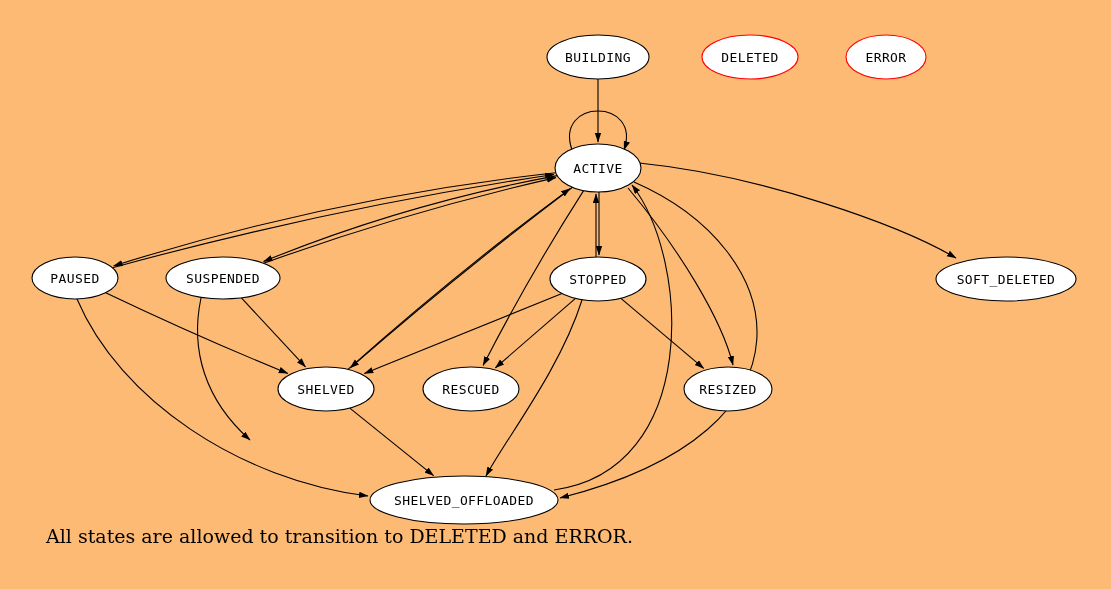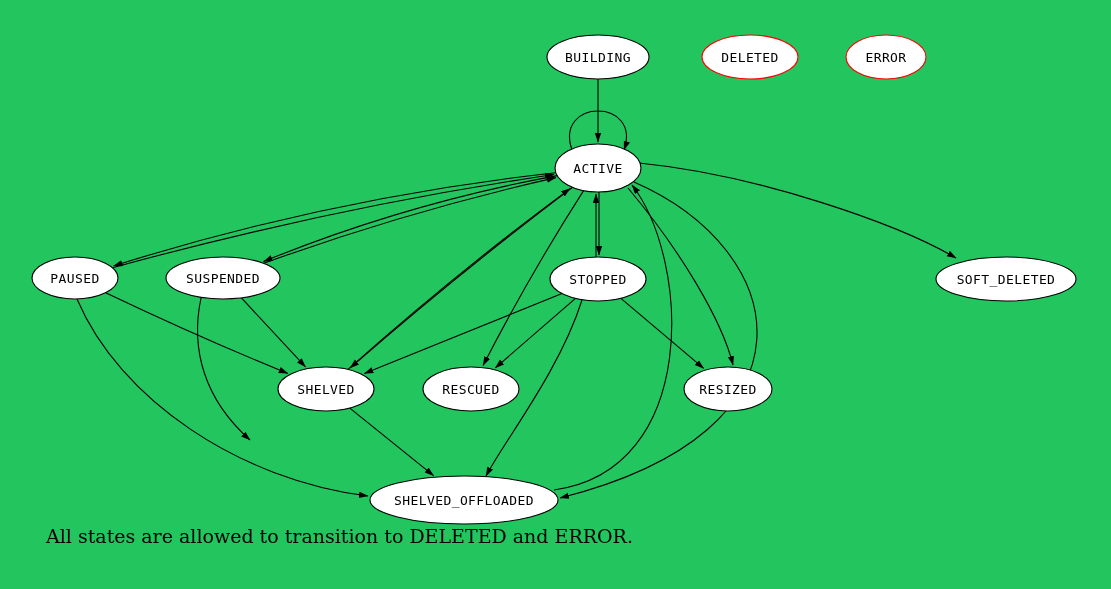--- a/index.html
+++ b/index.html
@@ -4,21 +4,21 @@
 <style>
   html, body {
     margin: 0;
     padding: 0;
     background: #ffffff;
   }
   #page {
     position: relative;
     width: 1111px;
     height: 589px;
-    background: #22c55e;
+    background: #fdba74;
     overflow: hidden;
     font-family: "DejaVu Sans Mono", "Liberation Mono", monospace;
   }
   #graph {
     position: absolute;
     left: 0;
     top: 0;
     width: 1111px;
     height: 589px;
   }

